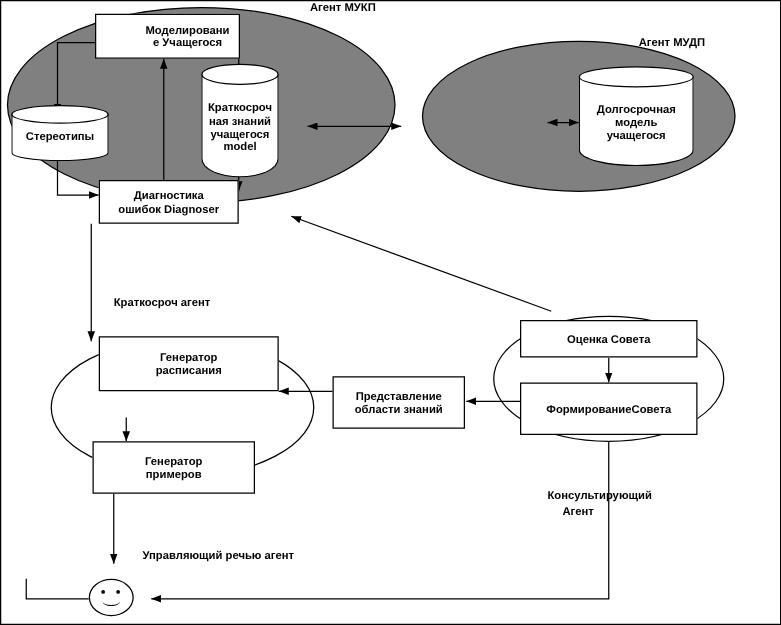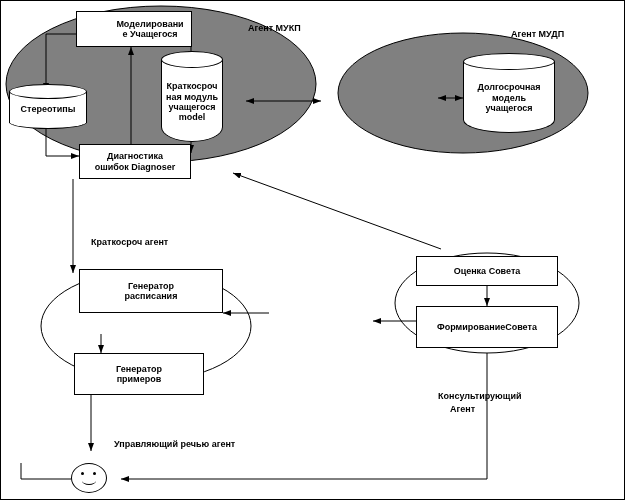--- a/index.html
+++ b/index.html
@@ -147,38 +147,38 @@
 
     <path d="M100,333 L100,352" fill="none" stroke="#000" stroke-width="1" marker-end="url(#arrow)"></path>
 
     <path d="M90,394 L90,450" fill="none" stroke="#000" stroke-width="1" marker-end="url(#arrow)"></path>
 
     <path d="M486,352 L486,478 L120,478" fill="none" stroke="#000" stroke-width="1" marker-end="url(#arrow)"></path>
 
     <path d="M70,478 L20,478 L20,462" fill="none" stroke="#000" stroke-width="1"></path>
   </svg>
 
-  <div class="label" style="left:247px; top:22px;">Агент МУКП</div>
+  <div class="label" style="left:247px; top:0;">Агент МУКП</div>
   <div class="label" style="left:510px; top:8px;margin-top:20px;">Агент МУДП</div>
   <div class="label" style="left:90px; top:236px;">Краткосроч агент</div>
   <div class="label" style="left:437px; top:390px;">Консультирующий</div>
   <div class="label" style="left:449px; top:403px;">Агент</div>
   <div class="label" style="left:113px; top:438px;">Управляющий речью агент</div>
 
   <div class="node rect" style="left:75px; top:10px; width:116px; height:36px; flex-direction:column;padding-left:32px;">
     <span>Моделирован­и</span>
     <span>е Учащегося</span>
   </div>
 
   <div>
     <div class="cyl-body" style="left:160px; top:58px; width:62px; height:83px;"></div>
     <div class="cyl-top" style="left:160px; top:50px; width:62px; height:17px;"></div>
     <div class="cyl-text" style="left:160px; top:66px; width:62px; height:70px; flex-direction:column;">
       <span>Краткосроч</span>
-      <span>ная модуль</span>
+      <span>ная знаний</span>
       <span>учащегося</span>
       <span>model</span>
     </div>
   </div>
 
   <div>
     <div class="cyl-body" style="left:8px; top:90px; width:78px; height:38px;"></div>
     <div class="cyl-top" style="left:8px; top:83px; width:78px; height:15px;"></div>
     <div class="cyl-text" style="left:8px; top:93px; width:78px; height:30px;">Стереотипы</div>
   </div>
@@ -202,20 +202,24 @@
   <div class="node rect" style="left:78px; top:268px; width:144px; height:44px; flex-direction:column;">
     <span>Генератор</span>
     <span>расписания</span>
   </div>
 
   <div class="node rect" style="left:73px; top:352px; width:130px; height:42px; flex-direction:column;">
     <span>Генератор</span>
     <span>примеров</span>
   </div>
 
+  <div class="node rect" style="left:265px; top:300px; width:106px; height:42px; flex-direction:column;">
+    <span>Представление</span>
+    <span>области знаний</span>
+  </div>
 
   <div class="node rect" style="left:415px; top:255px; width:142px; height:30px;">Оценка Совета</div>
 
   <div class="node rect" style="left:415px; top:305px; width:142px; height:42px; flex-direction:row;">
     <span>Формирование</span>
     <span>Совета</span>
   </div>
 
   <div class="face" style="left:70px; top:462px;">
     <div class="eye" style="left:9px; top:8px;"></div>

